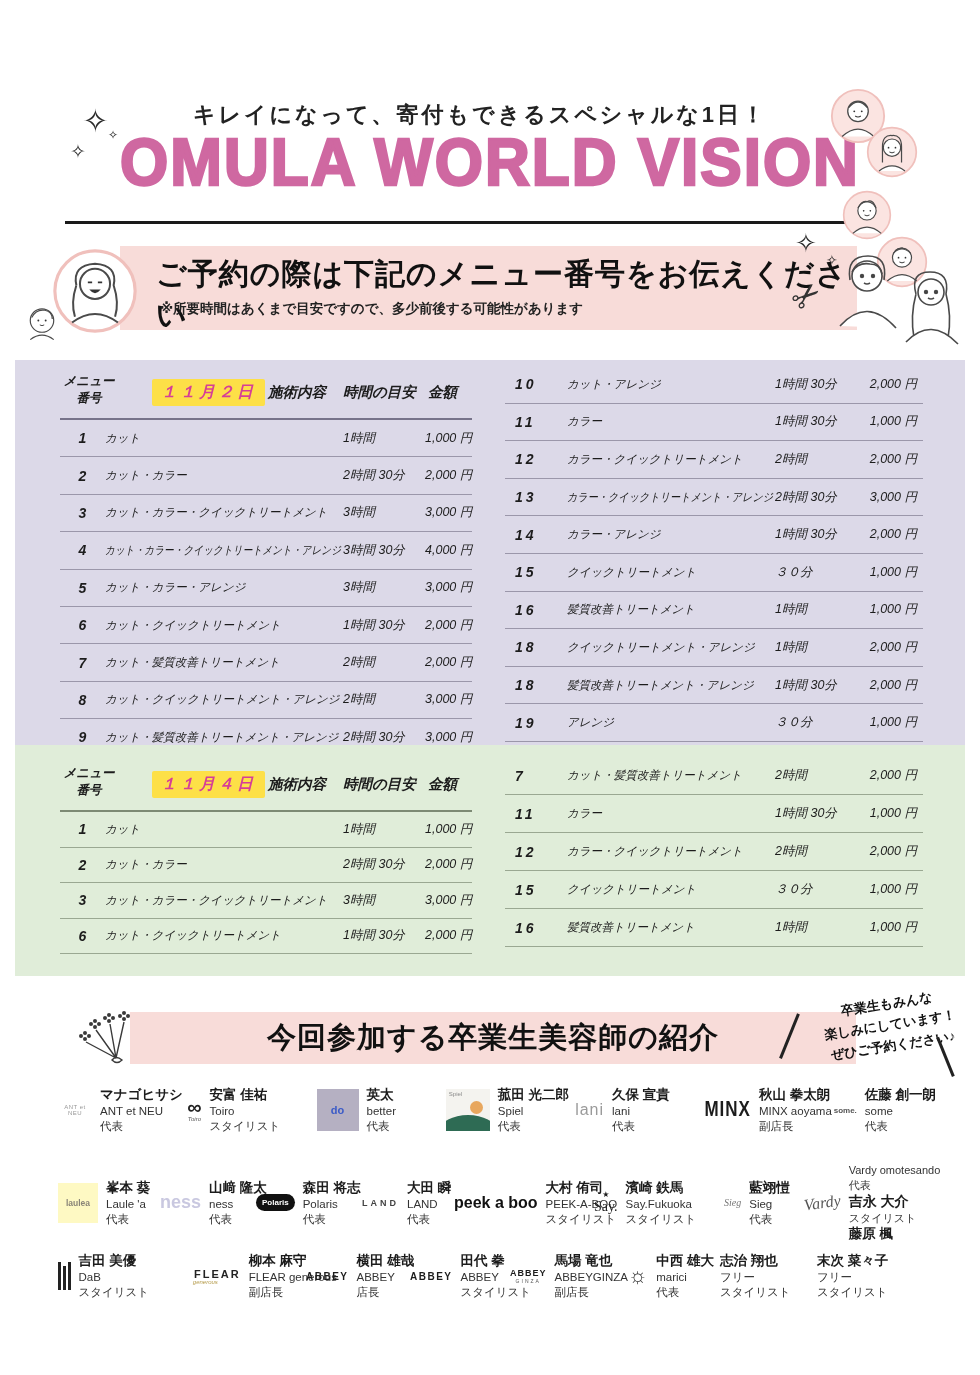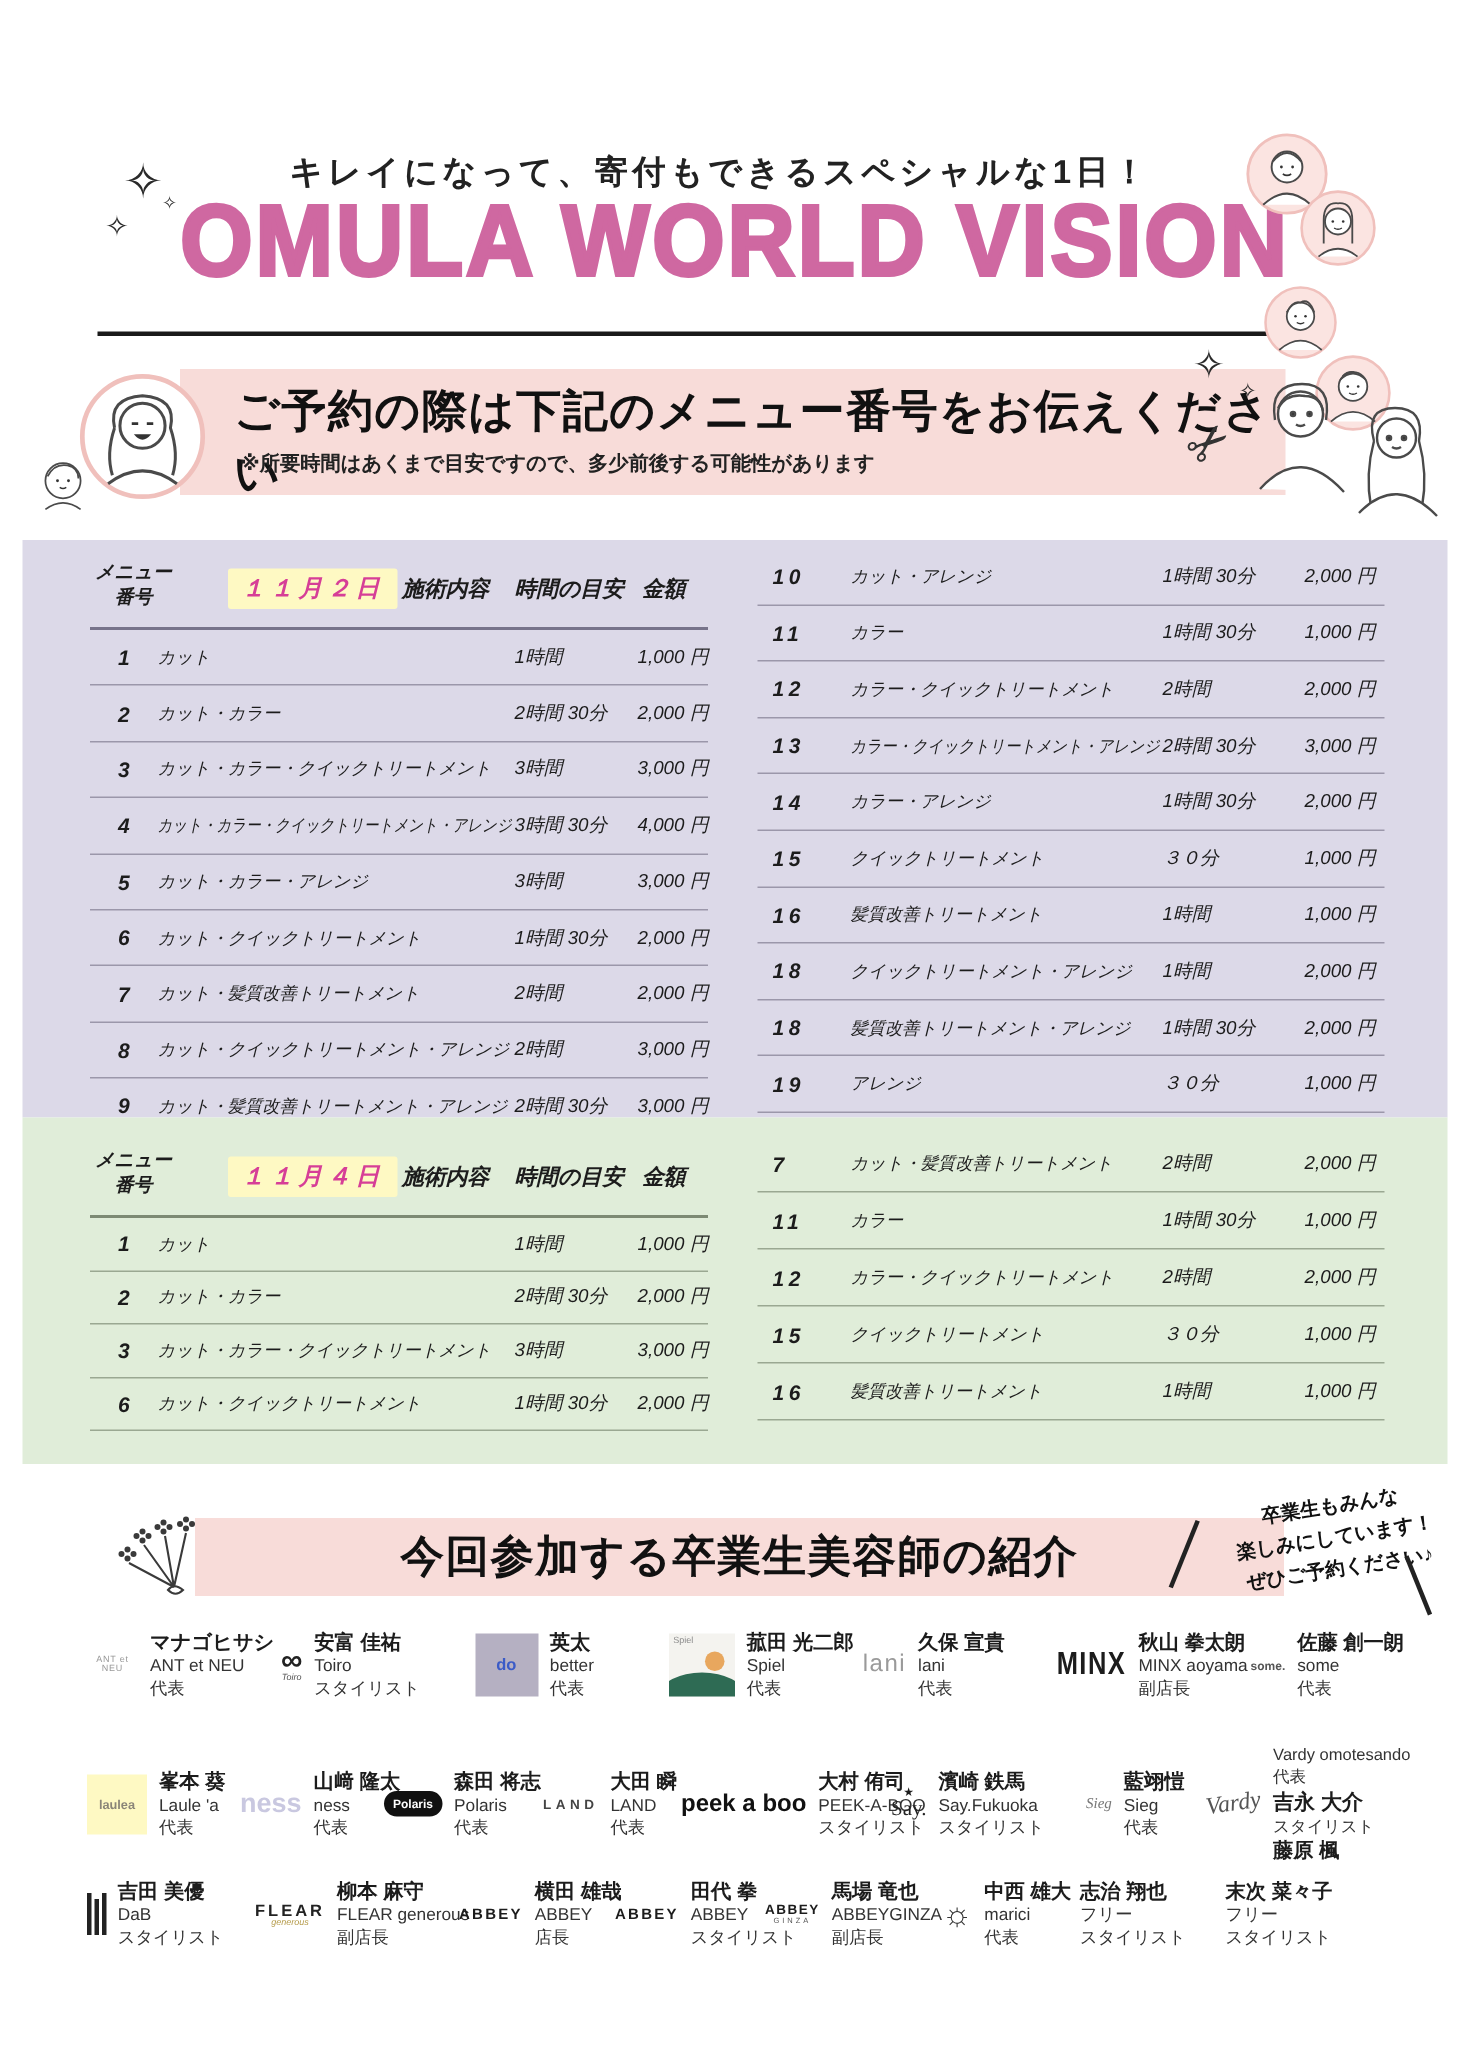--- a/index.html
+++ b/index.html
@@ -32,21 +32,21 @@
   .menu.green{top:745px;height:231px;background:#e0edd9;}
   .col-left{position:absolute;left:45px;width:412px;}
   .col-right{position:absolute;left:490px;width:418px;}
   .purple .col-left{top:8px;} .purple .col-right{top:6px;}
   .green  .col-left{top:15px;} .green  .col-right{top:12px;}
 
   .m-header{position:relative;height:50px;border-bottom:2px solid #77738a;}
   .green .m-header{border-bottom:2px solid #7d8a74;}
   .h-no{position:absolute;left:0;top:5px;width:58px;text-align:center;font-size:12.5px;
         font-weight:800;line-height:1.35;}
-  .date-chip{position:absolute;left:92px;top:11px;background:#fef9c3;color:#d63e97;
+  .date-chip{position:absolute;left:92px;top:11px;background:#fde047;color:#d63e97;
              font-size:16px;font-weight:800;letter-spacing:3px;padding:3px 9px;border-radius:2px;}
   .h-svc{position:absolute;left:208px;top:15px;font-size:14.5px;font-weight:800;}
   .h-time{position:absolute;left:283px;top:15px;font-size:14.5px;font-weight:800;}
   .h-price{position:absolute;left:368px;top:15px;font-size:14.5px;font-weight:800;}
 
   .m-row{display:flex;align-items:center;border-bottom:1.3px solid #9b97aa;}
   .green .m-row{border-bottom:1.3px solid #9aa892;}
   .purple .col-left  .m-row{height:36.4px;}
   .purple .col-right .m-row{height:36.6px;}
   .green  .col-left  .m-row{height:34.5px;}
@@ -100,21 +100,21 @@
   .lg-land{font-size:9px;color:#444;letter-spacing:3px;font-weight:600;}
   .lg-peekaboo{font-size:16px;font-weight:700;letter-spacing:0;color:#111;}
   .lg-say .star{font-size:8px;line-height:1;}
   .lg-say .t{font-family:"Liberation Serif","DejaVu Serif",serif;font-size:14px;color:#222;}
   .lg-sieg{font-family:"Liberation Serif","DejaVu Serif",serif;font-style:italic;font-size:10px;color:#777;}
   .lg-vardy{font-family:"Liberation Serif","DejaVu Serif",serif;font-style:italic;font-size:16px;
             color:#555;transform:rotate(-8deg);}
   .lg-dab{flex-direction:row;gap:2.5px;}
   .lg-dab i{display:block;width:2.5px;height:28px;background:#222;}
   .lg-dab i:nth-child(2){height:24px;margin-top:4px;}
-  .lg-flear .t{font-size:11px;font-weight:700;letter-spacing:2px;color:#222;}
+  .lg-flear .t{font-size:11px;font-weight:700;letter-spacing:2px;color:#222;margin-left:24px;}
   .lg-flear .sub{font-size:6px;font-style:italic;color:#b59b4a;margin-top:-1px;}
   .lg-abbey{font-size:10px;font-weight:900;letter-spacing:1.5px;}
   .lg-abbeyginza .t{font-size:9px;font-weight:900;letter-spacing:1px;}
   .lg-abbeyginza .sub{font-size:5px;letter-spacing:2px;color:#555;}
   .lg-marici{font-size:22px;color:#333;}
 
   .bouquet{position:absolute;left:66px;top:996px;}
 </style>
 </head>
 <body>

